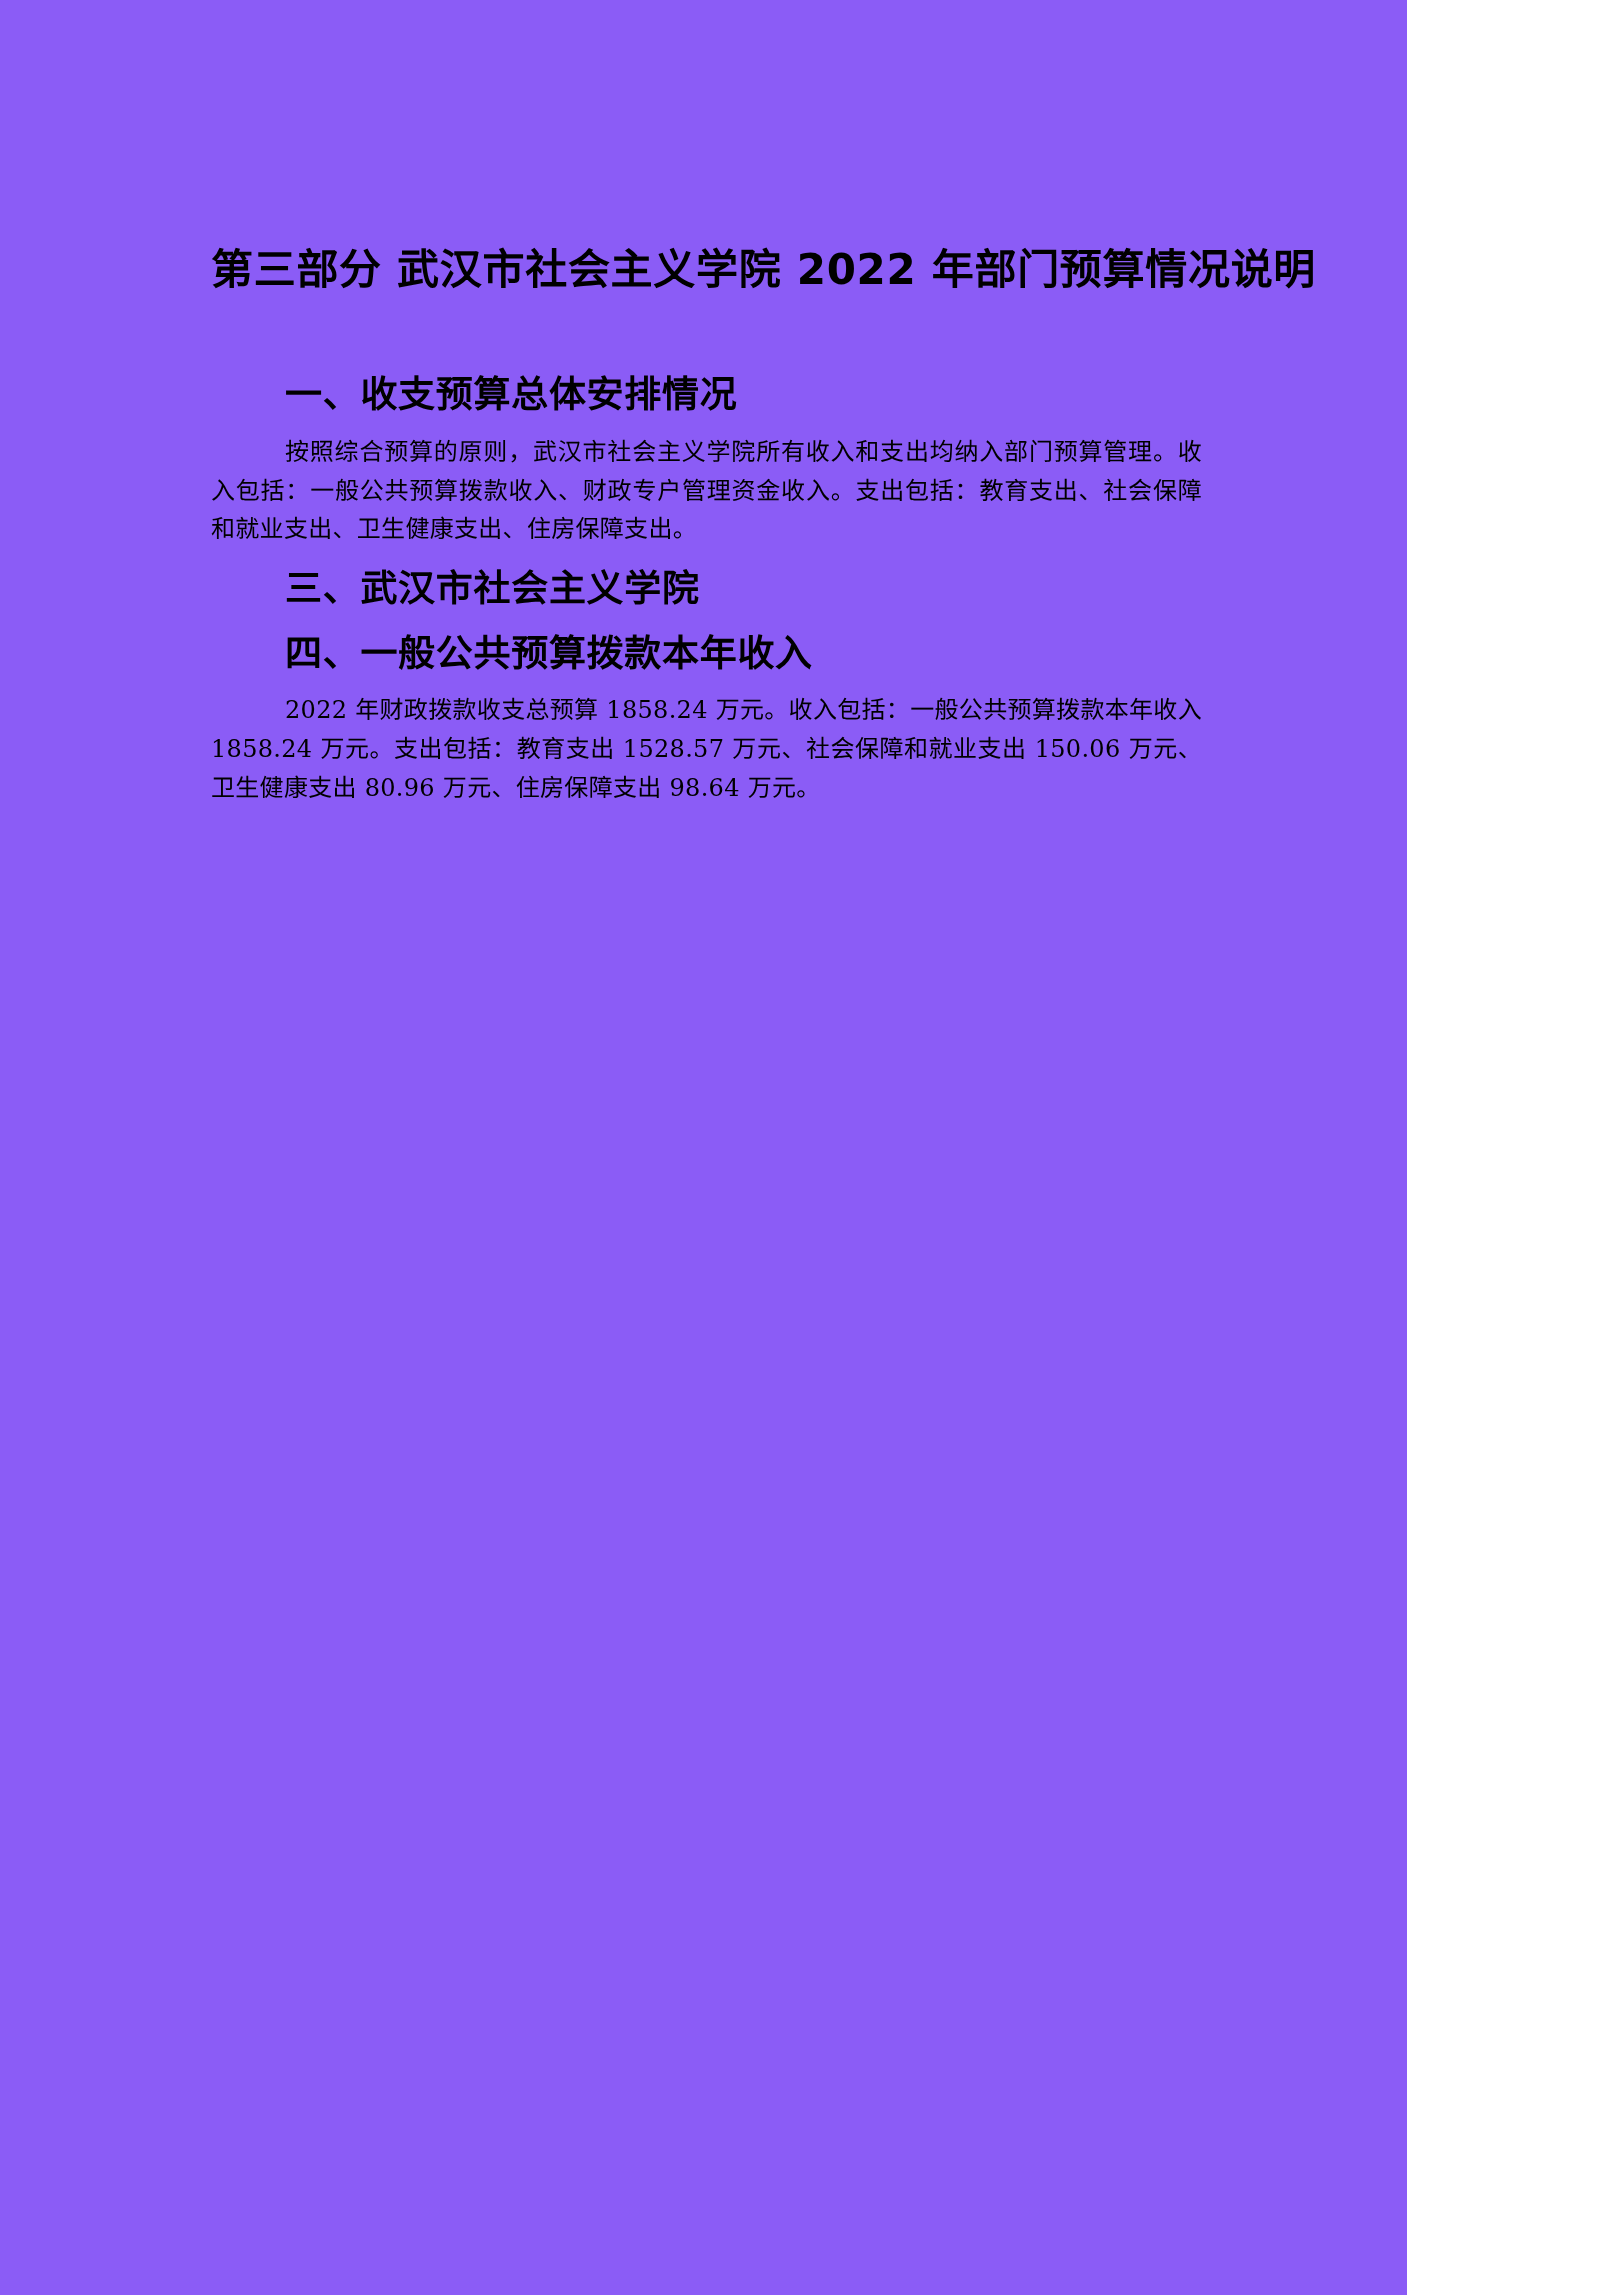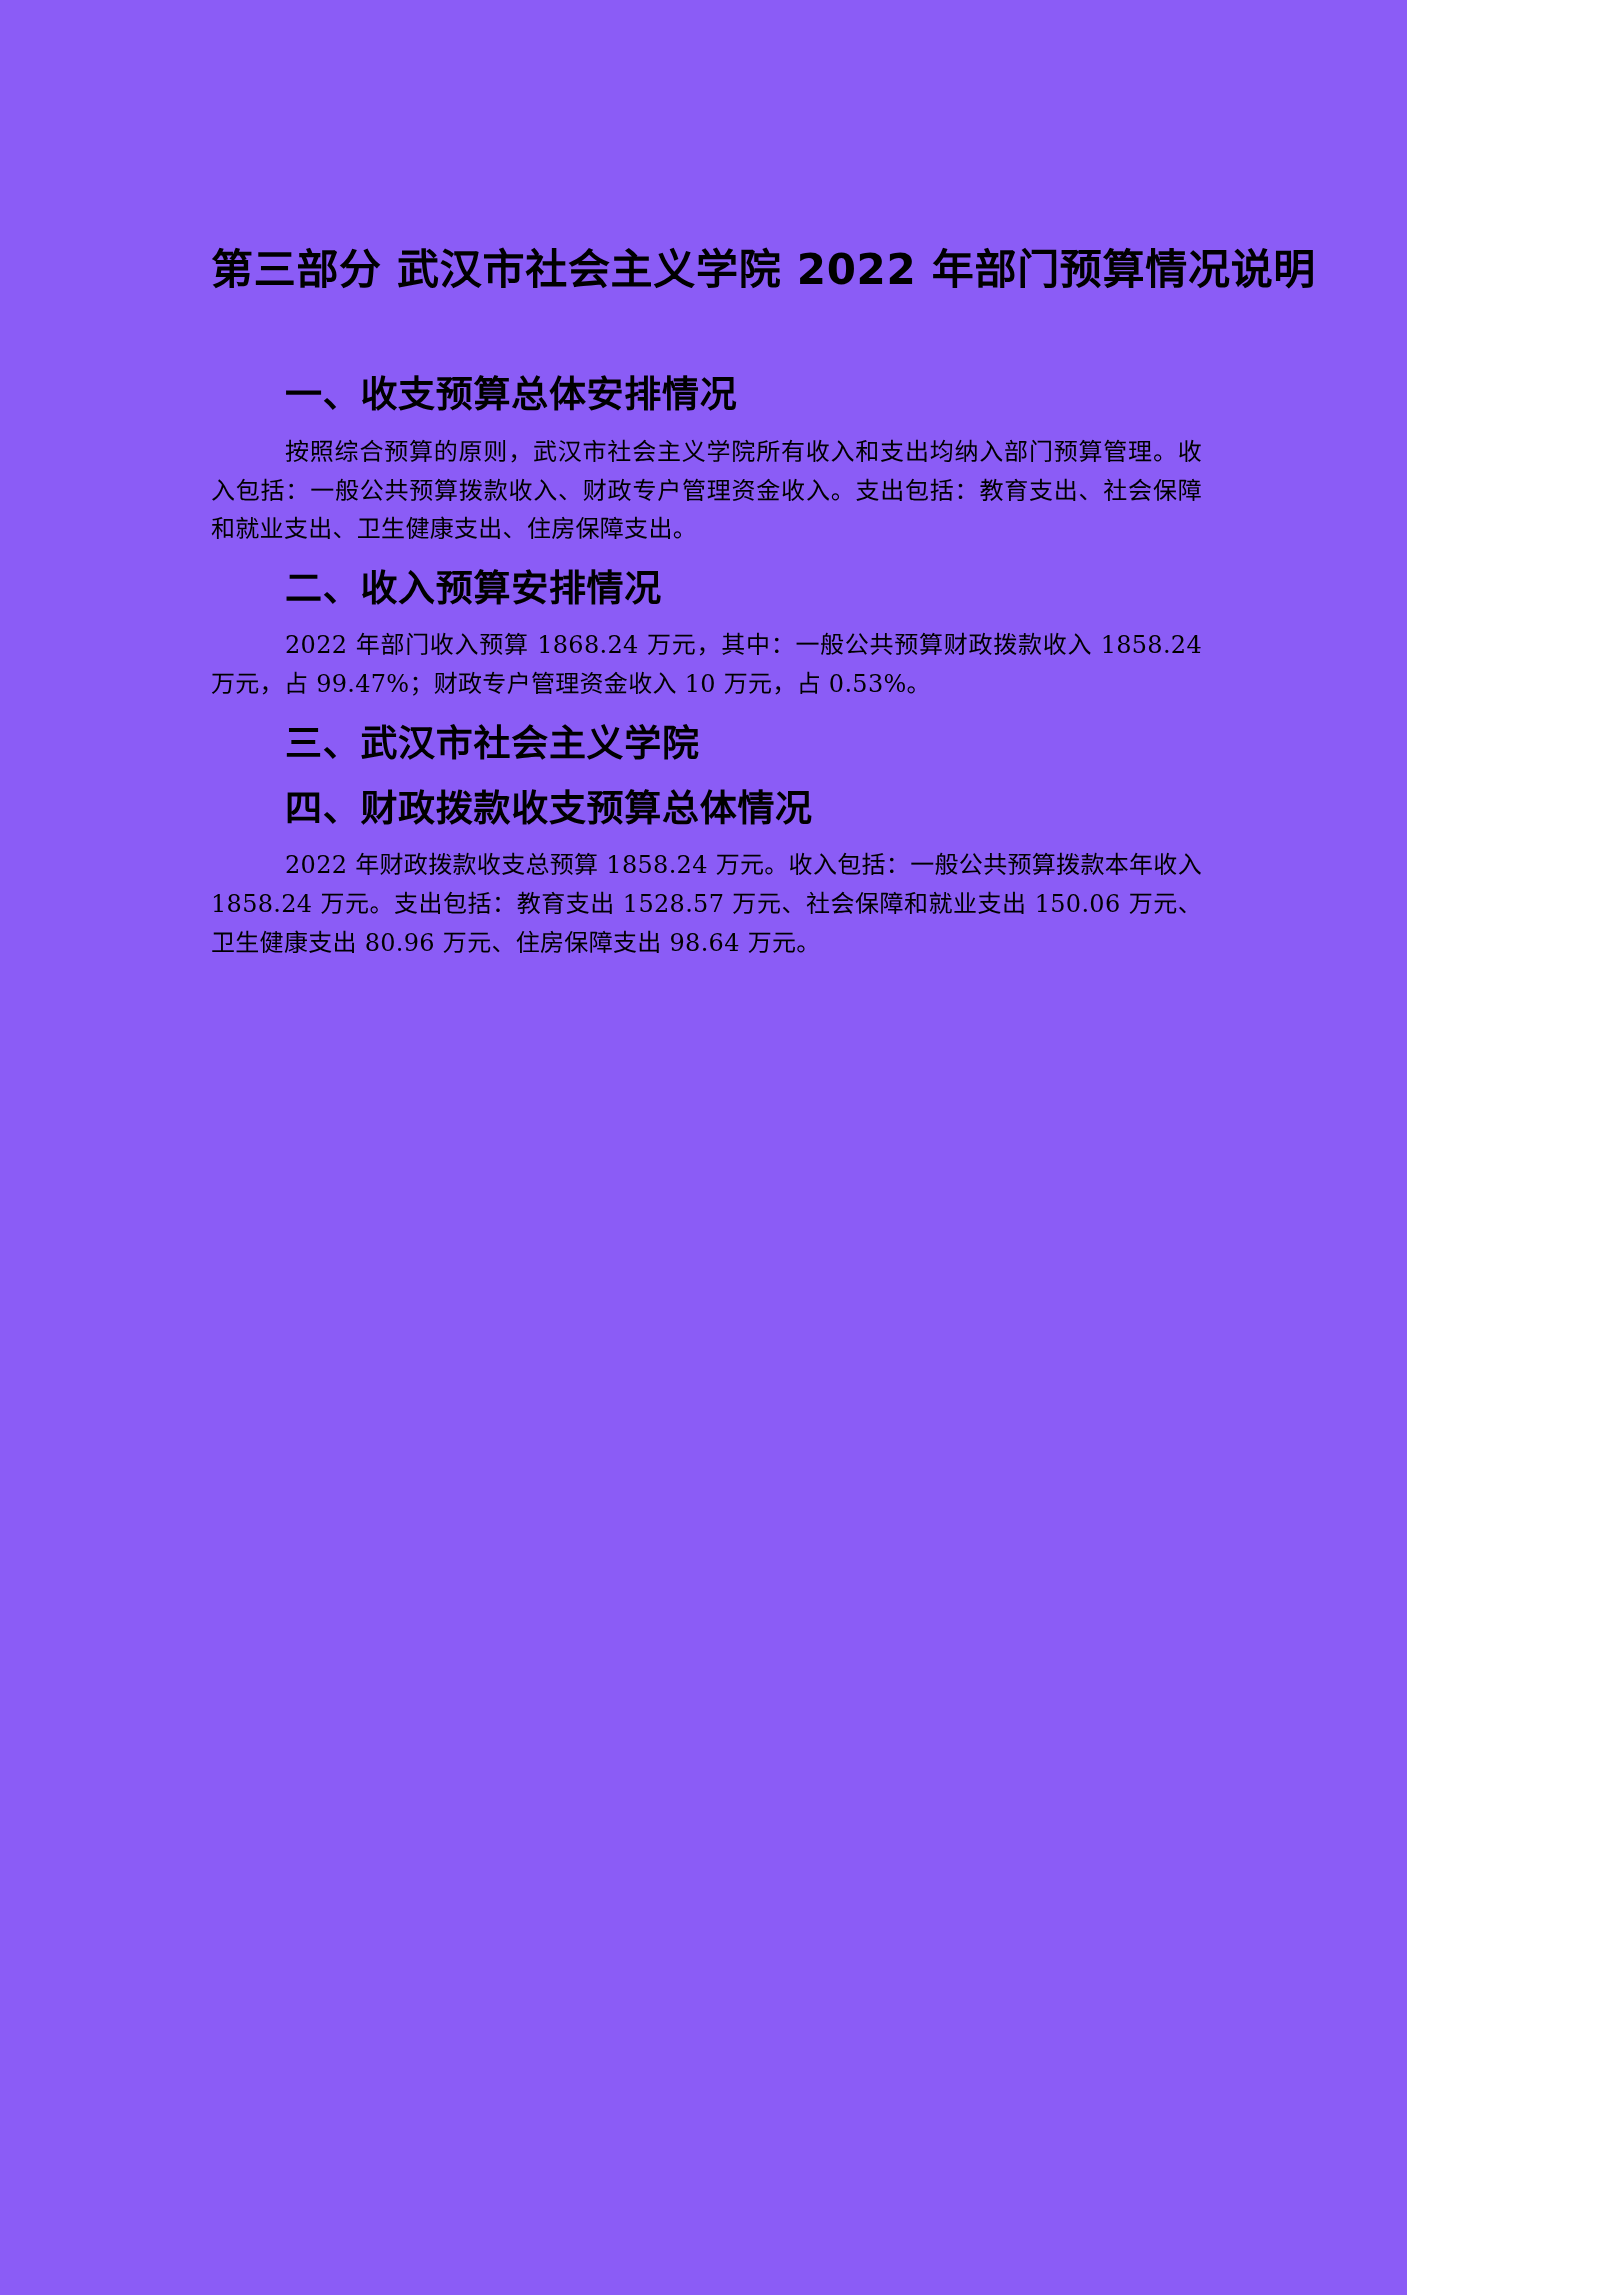--- a/index.html
+++ b/index.html
@@ -63,28 +63,24 @@
 
 <div class="page">
 
   <h1 class="doc-title">第三部分 武汉市社会主义学院 2022 年部门预算情况说明</h1>
 
   <div class="block">
     <h2 class="section-heading">一、收支预算总体安排情况</h2>
     <p class="para">按照综合预算的原则，武汉市社会主义学院所有收入和支出均纳入部门预算管理。收入包括：一般公共预算拨款收入、财政专户管理资金收入。支出包括：教育支出、社会保障和就业支出、卫生健康支出、住房保障支出。</p>
   </div>
 
-  <div class="block">
-    <h2 class="section-heading">二、收入预算安排情况</h2>
-    <p class="para">2022 年部门收入预算 1868.24 万元，其中：一般公共预算财政拨款收入 1858.24 万元，占 99.47%；财政专户管理资金收入 10 万元，占 0.53%。</p>
-  </div>
 
   <div class="block">
     <h2 class="section-heading">三、武汉市社会主义学院</h2>
   </div>
 
   <div class="block">
-    <h2 class="section-heading">四、财政拨款收支预算总体情况</h2>
+    <h2 class="section-heading">四、一般公共预算拨款本年收入</h2>
     <p class="para">2022 年财政拨款收支总预算 1858.24 万元。收入包括：一般公共预算拨款本年收入 1858.24 万元。支出包括：教育支出 1528.57 万元、社会保障和就业支出 150.06 万元、卫生健康支出 80.96 万元、住房保障支出 98.64 万元。</p>
   </div>
 
 </div>
 
 
 </body></html>

